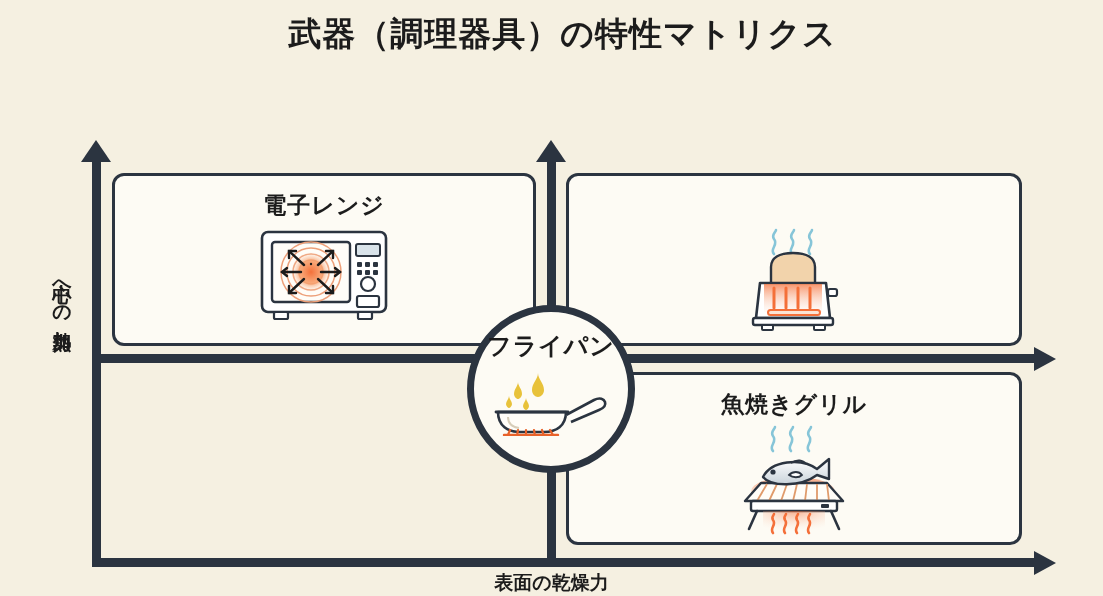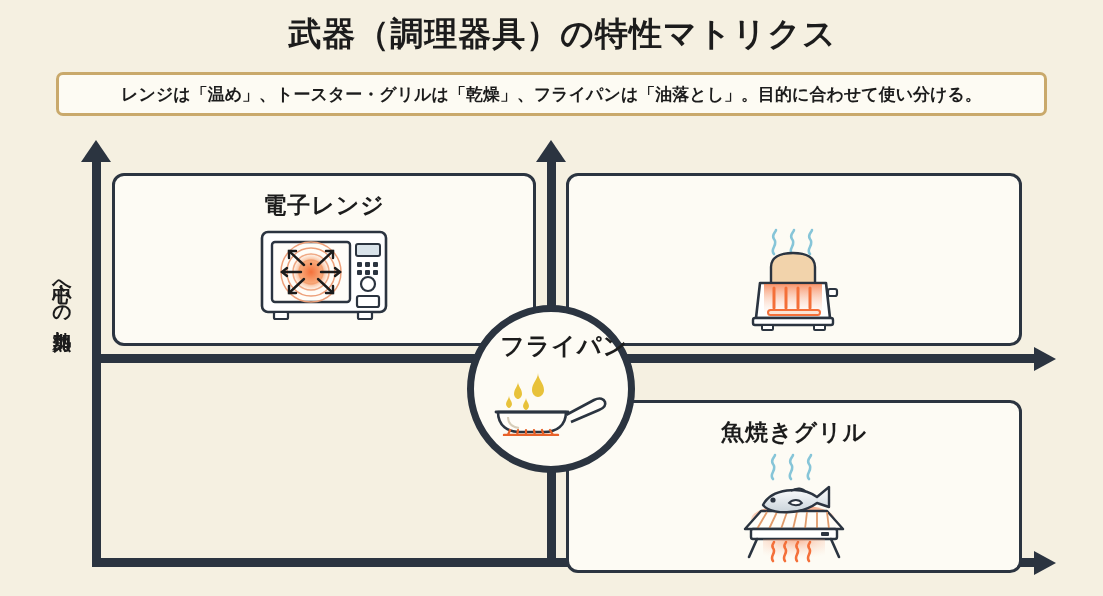--- a/index.html
+++ b/index.html
@@ -153,21 +153,21 @@
   
   .quadrant-card {
     position: absolute;
     box-sizing: border-box;
     background: #fdfbf4;
     border: 3px solid #2b3440;
     border-radius: 12px;
   }
   #card-microwave  { left: 112px; top: 173px; width: 424px; height: 173px; padding-left: 20px; }
   #card-toaster    { left: 566px; top: 173px; width: 456px; height: 173px; }
-  #card-grill      { left: 566px; top: 372px; width: 456px; height: 173px; margin-top: 28px; }
+  #card-grill      { left: 566px; top: 372px; width: 456px; height: 173px; }
 
   .card-title {
     position: absolute;
     top: 14px;
     left: 0;
     width: 100%;
     text-align: center;
     font-size: 23px;
     font-weight: bold;
     color: #1c1c1c;
@@ -191,57 +191,55 @@
     background: #fdfbf4;
     border: 7px solid #2b3440;
     border-radius: 50%;
     z-index: 5;
   }
   #center-circle-title {
     position: absolute;
     top: 18px;
     left: 0;
     width: 100%;
-    text-align: right;
+    text-align: center;
     font-size: 24px;
     font-weight: bold;
     color: #1c1c1c;
     letter-spacing: 1px;
   }
   #center-circle-icon {
     position: absolute;
     left: 50%;
     transform: translateX(-50%);
     top: 56px;
   }
 </style>
 </head>
 <body>
 
 <div id="stage">
 
   <div id="page-title">武器（調理器具）の特性マトリクス</div>
 
-  <div id="subtitle-banner">
-    <span id="subtitle-text">レンジは「温め」、トースター・グリルは「乾燥」、フライパンは「油落とし」。目的に合わせて使い分ける。</span>
-  </div>
 
   <div class="axis-line" id="y-axis-left-line"></div>
   <div id="y-axis-left-arrow"></div>
 
   <div class="axis-line" id="y-axis-center-line"></div>
   <div id="y-axis-center-arrow"></div>
 
   <div class="axis-line" id="x-axis-mid-line"></div>
   <div id="x-axis-mid-arrow"></div>
 
   <div class="axis-line" id="x-axis-bottom-line"></div>
   <div id="x-axis-bottom-arrow"></div>
 
   <div id="y-axis-label">中心への加熱力</div>
+  <div id="x-axis-label">表面の乾燥力</div>
 
   <div class="quadrant-card" id="card-microwave">
     <div class="card-title">電子レンジ</div>
     <div class="card-icon">
       <svg width="132" height="98" viewBox="0 0 132 98">
         <defs>
           <radialGradient id="mwGlow" cx="50%" cy="50%" r="50%">
             <stop offset="0%" stop-color="#f4703a" stop-opacity="1"></stop>
             <stop offset="55%" stop-color="#f79a63" stop-opacity="0.85"></stop>
             <stop offset="100%" stop-color="#fbd9c4" stop-opacity="0"></stop>

